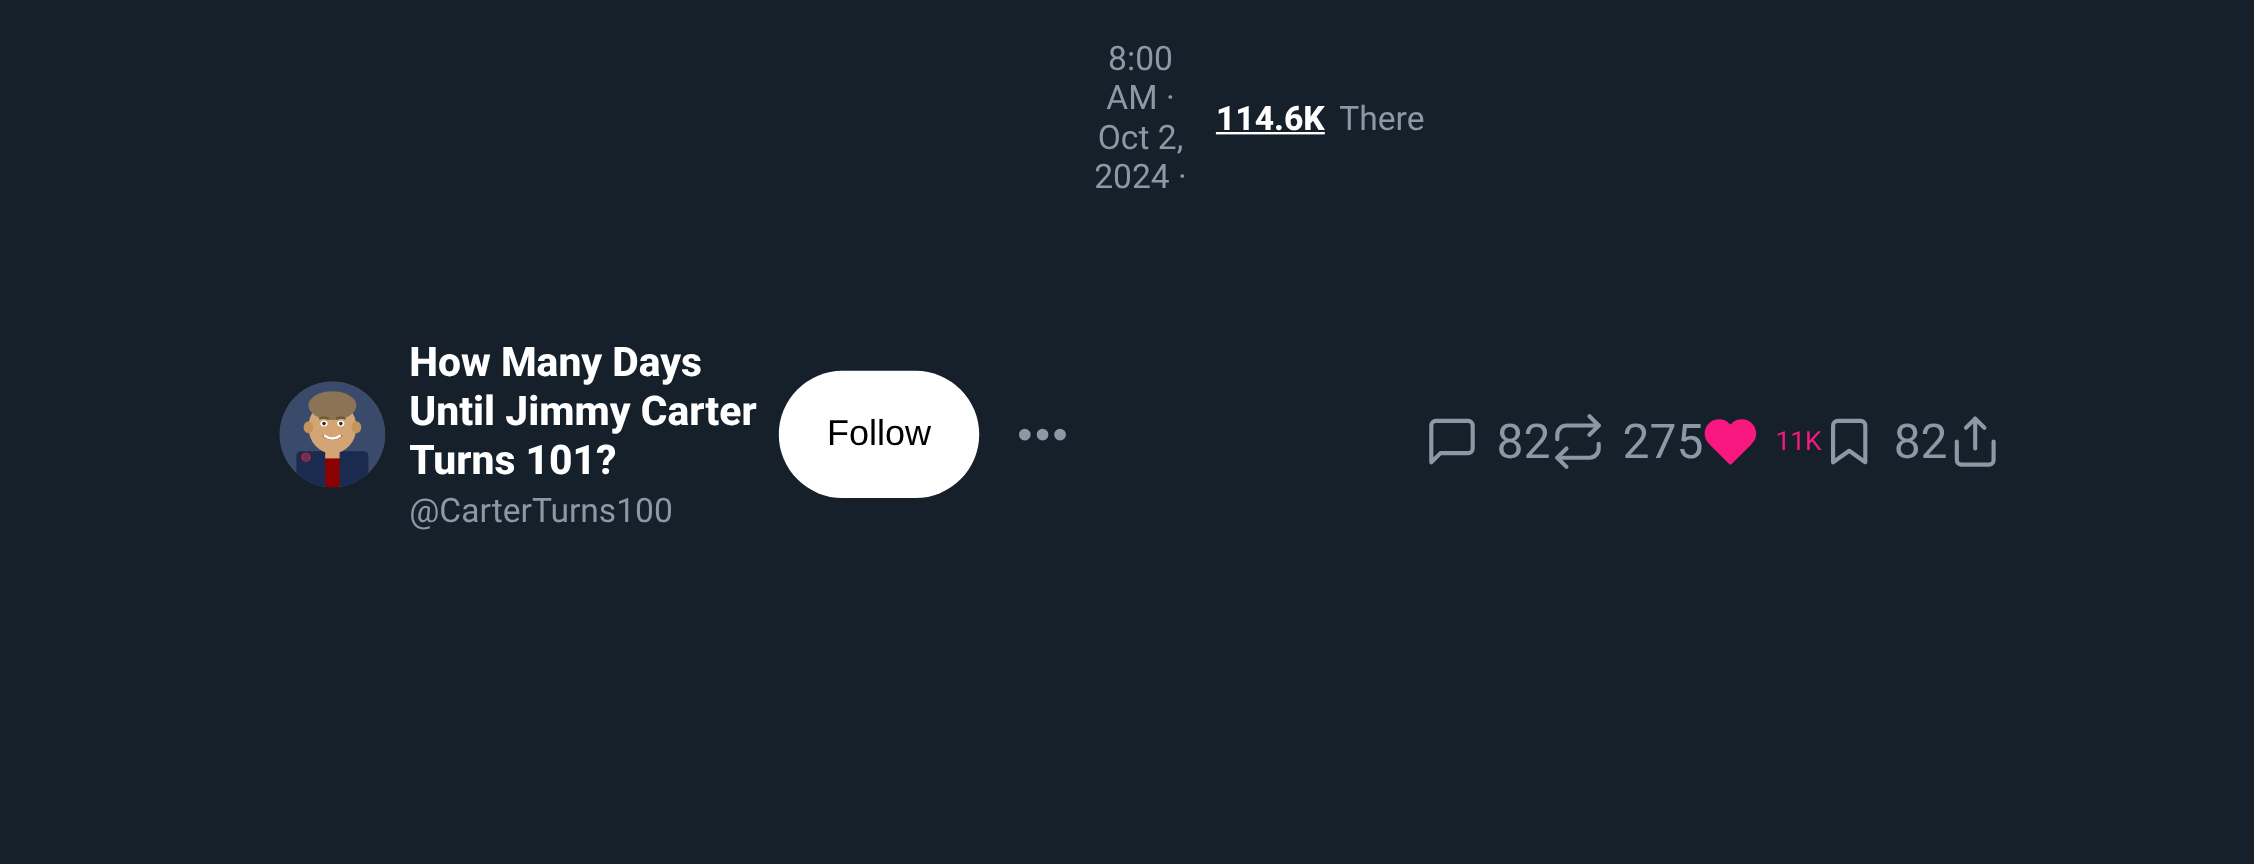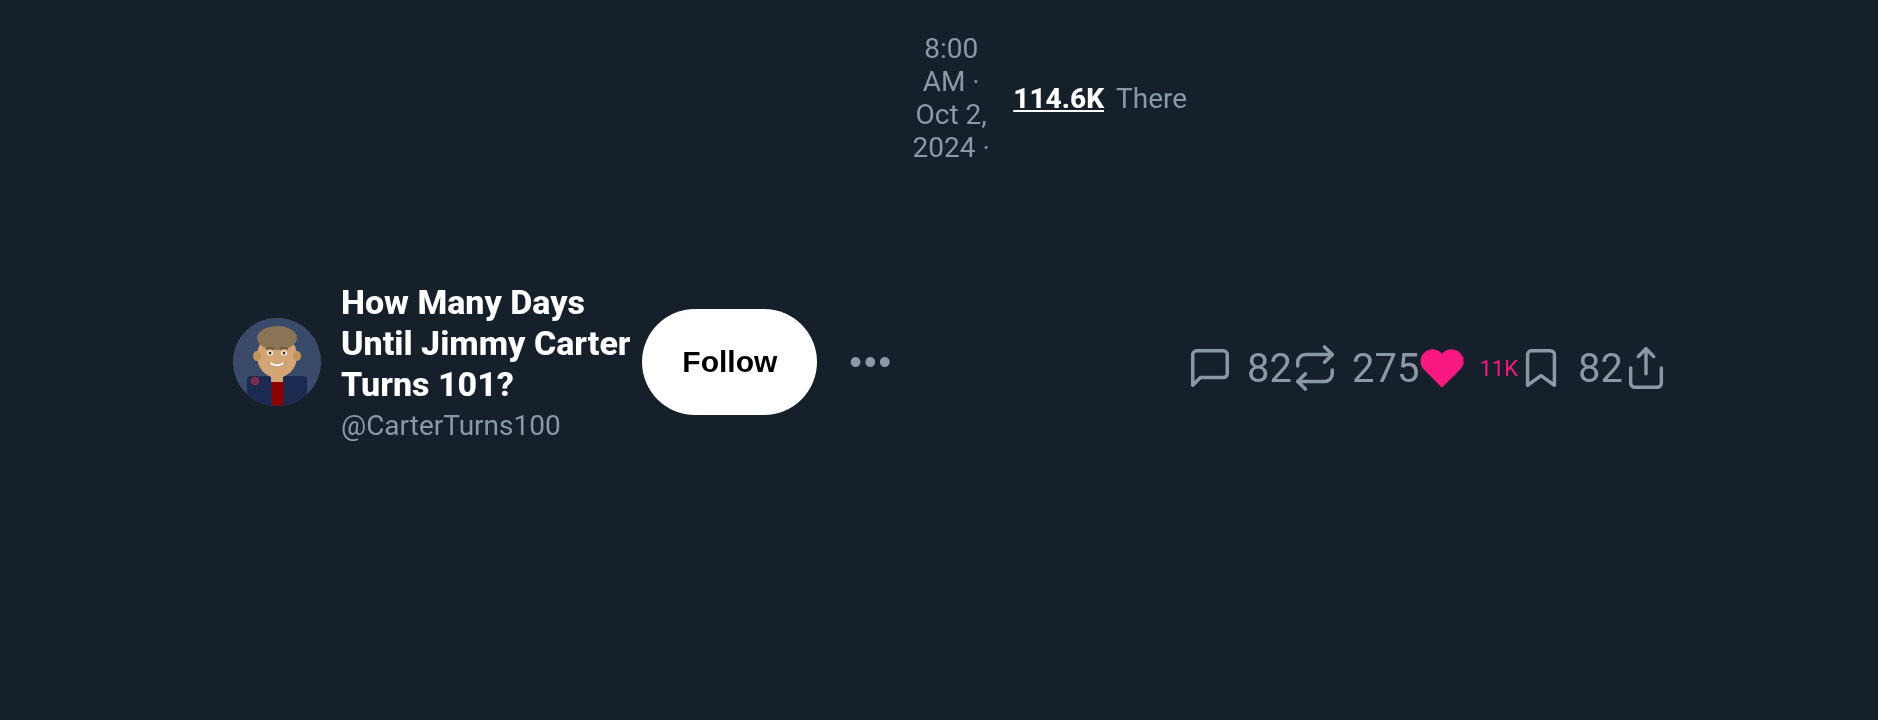--- a/index.html
+++ b/index.html
@@ -78,21 +78,21 @@
       gap: 24px;
     }
 
     .follow-button {
       background-color: #ffffff;
       color: #000000;
       border: none;
       border-radius: 9999px;
       padding: 36px 40px;
       font-size: 30px;
-      font-weight: 700;
+      font-weight: 400;
       cursor: pointer;
       white-space: nowrap;
     }
 
     .more-button {
       color: #8b98a5;
       font-size: 36px;
       cursor: pointer;
       background: none;
       border: none;

